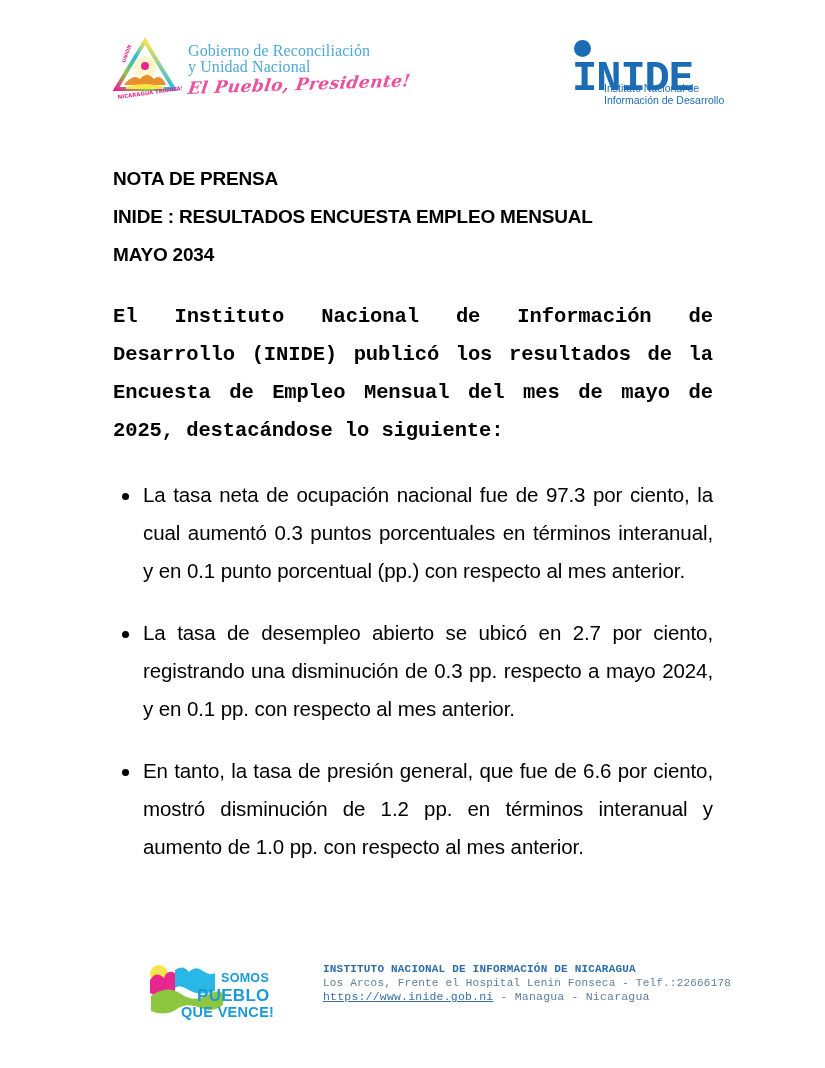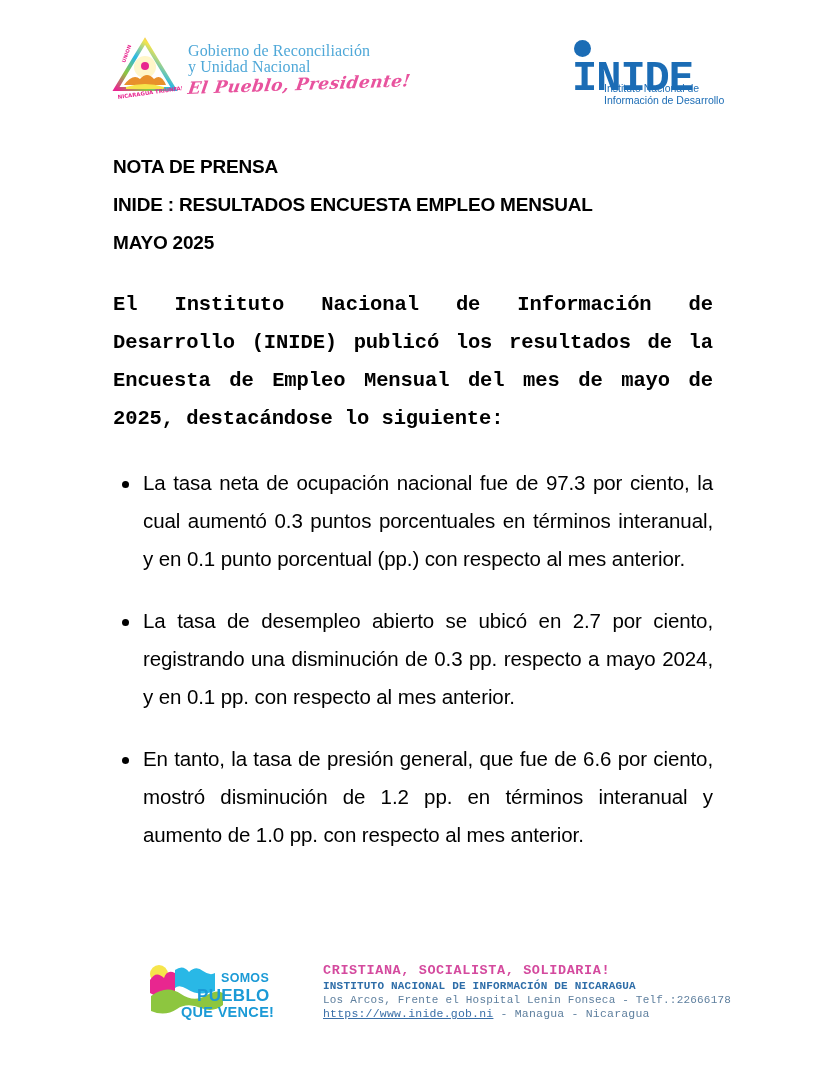--- a/index.html
+++ b/index.html
@@ -109,21 +109,21 @@
     font-size: 42px;
     line-height: 42px;
     letter-spacing: -1px;
     color: #1B6CB5;
   }
 
   
   .content {
     position: absolute;
     left: 113px;
-    top: 148px;
+    top: 160px;
     width: 600px;
   }
 
   .title-block { margin-bottom: 0; }
   .title-line {
     font-family: "Liberation Sans", sans-serif;
     font-weight: bold;
     font-size: 19px;
     line-height: 38px;
     color: #000;
@@ -275,21 +275,21 @@
       <div class="inide-word">INIDE</div>
     </div>
 
   </div>
 
   <div class="content">
 
     <div class="title-block">
       <div class="title-line">NOTA DE PRENSA</div>
       <div class="title-line">INIDE : RESULTADOS ENCUESTA EMPLEO MENSUAL</div>
-      <div class="title-line">MAYO 2025</div>
+      <div class="title-line">MAYO 2034</div>
     </div>
 
     <p class="intro">El Instituto Nacional de Información de Desarrollo (INIDE) publicó los resultados de la Encuesta de Empleo Mensual del mes de mayo de 2025, destacándose lo siguiente:</p>
 
     <ul class="bullets">
       <li>La tasa neta de ocupación nacional fue de 97.3 por ciento, la cual aumentó 0.3 puntos porcentuales en términos interanual, y en 0.1 punto porcentual (pp.) con respecto al mes anterior.</li>
       <li>La tasa de desempleo abierto se ubicó en 2.7 por ciento, registrando una disminución de 0.3 pp. respecto a mayo 2024, y en 0.1 pp. con respecto al mes anterior.</li>
       <li>En tanto, la tasa de presión general, que fue de 6.6 por ciento, mostró disminución de 1.2 pp. en términos interanual y aumento de 1.0 pp. con respecto al mes anterior.</li>
     </ul>
 
@@ -303,21 +303,20 @@
         <path d="M5 20 q6 -10 14 -2 q3 -9 11 -5 l0 22 q-12 6 -25 -2 z" fill="#E8268F"></path>
         <path d="M30 10 q8 -6 14 2 q7 -7 14 -1 q7 5 12 2 l0 18 q-16 6 -28 -2 q-8 -5 -12 -1 z" fill="#29B8E6"></path>
         <path d="M6 36 q16 -12 30 -2 q13 9 26 1 q10 -6 16 -2 l0 12 q-10 8 -22 3 q-14 -6 -24 1 q-12 8 -26 2 z" fill="#8DC63F"></path>
         <text x="76" y="22" font-family="Liberation Sans, sans-serif" font-size="12.5" font-weight="bold" fill="#1B9AD6" letter-spacing="0.3">SOMOS</text>
         <text x="52" y="41" font-family="Liberation Sans, sans-serif" font-size="17" font-weight="bold" fill="#1B9AD6" letter-spacing="0.3">PUEBLO</text>
         <text x="36" y="57" font-family="Liberation Sans, sans-serif" font-size="14.5" font-weight="bold" fill="#1B9AD6" letter-spacing="0.3">QUE VENCE!</text>
       </svg>
     </div>
 
     <div class="footer-text">
-      <div class="f-line1">CRISTIANA, SOCIALISTA, SOLIDARIA!</div>
       <div class="f-line2">INSTITUTO NACIONAL DE INFORMACIÓN DE NICARAGUA</div>
       <div class="f-line3">Los Arcos, Frente el Hospital Lenin Fonseca - Telf.:22666178</div>
       <div class="f-line4"><span class="f-url">https://www.inide.gob.ni</span><span> - Managua - Nicaragua</span></div>
     </div>
 
   </div>
 
 </div>
 
 </body></html>

